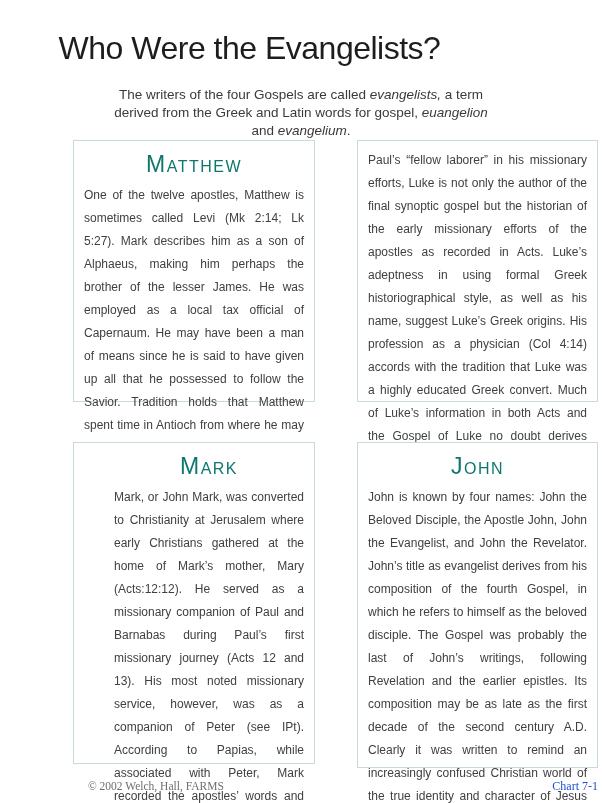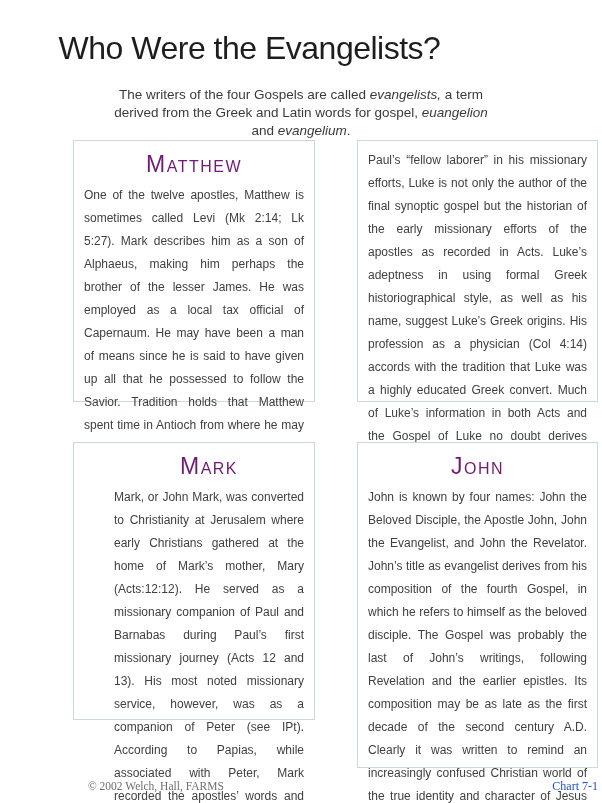--- a/index.html
+++ b/index.html
@@ -39,30 +39,30 @@
   .page-subtitle .it { font-style: italic; }
   .ev-box {
     position: absolute;
     box-sizing: border-box;
     border: 1px solid #c8ddcf;
     background: #ffffff;
     padding: 8px 10px 0 10px;
   }
   .box-matthew { left: 73px;  top: 140px; width: 242px; height: 262px; }
   .box-luke    { left: 357px; top: 140px; width: 241px; height: 262px; }
-  .box-mark    { left: 73px;  top: 442px; width: 242px; height: 278px; padding-left: 40px; }
+  .box-mark    { left: 73px;  top: 442px; width: 242px; height: 322px; padding-left: 40px; }
   .box-john    { left: 357px; top: 442px; width: 241px; height: 326px; }
   .box-title {
     margin: 2px 0 6px 0;
     text-align: center;
     font-size: 23px;
     font-weight: 400;
     font-variant: small-caps;
     letter-spacing: 1.5px;
-    color: #701a75;
+    color: #0f766e;
   }
   .box-body {
     margin: 0;
     font-size: 12px;
     line-height: 23px;
     text-align: justify;
     color: #404040;
   }
   .footer-copyright {
     position: absolute;

